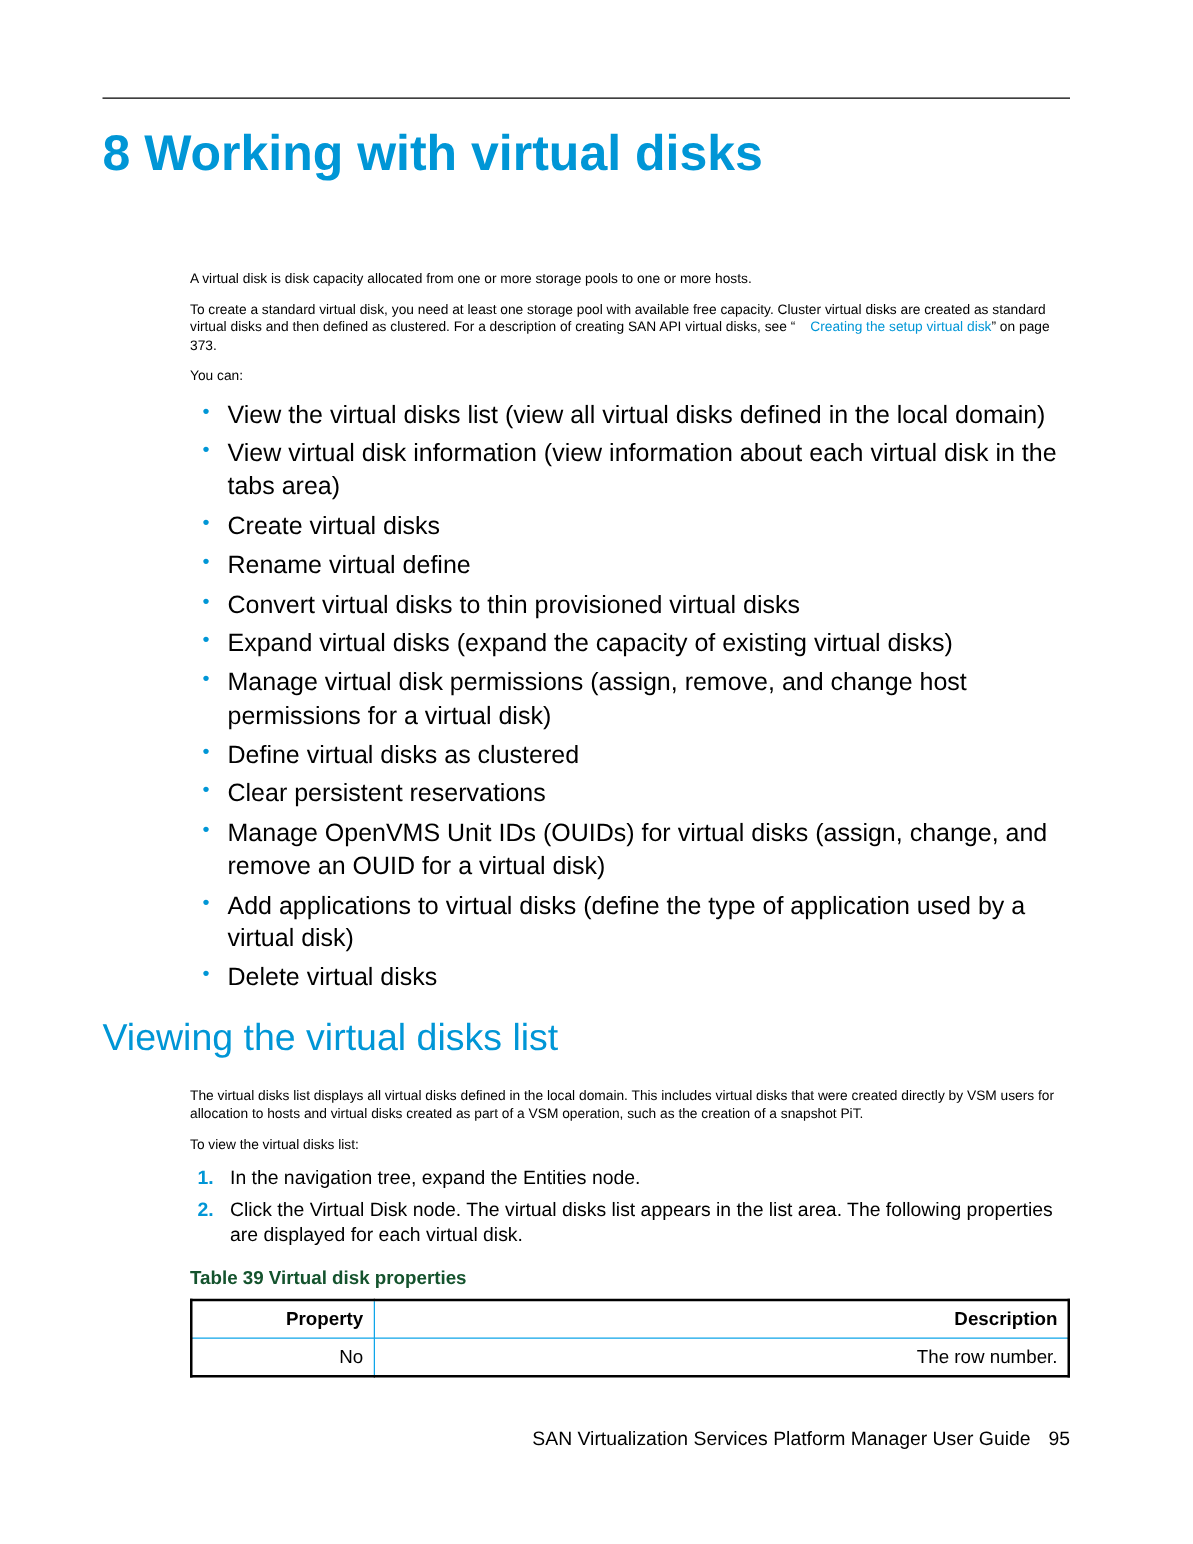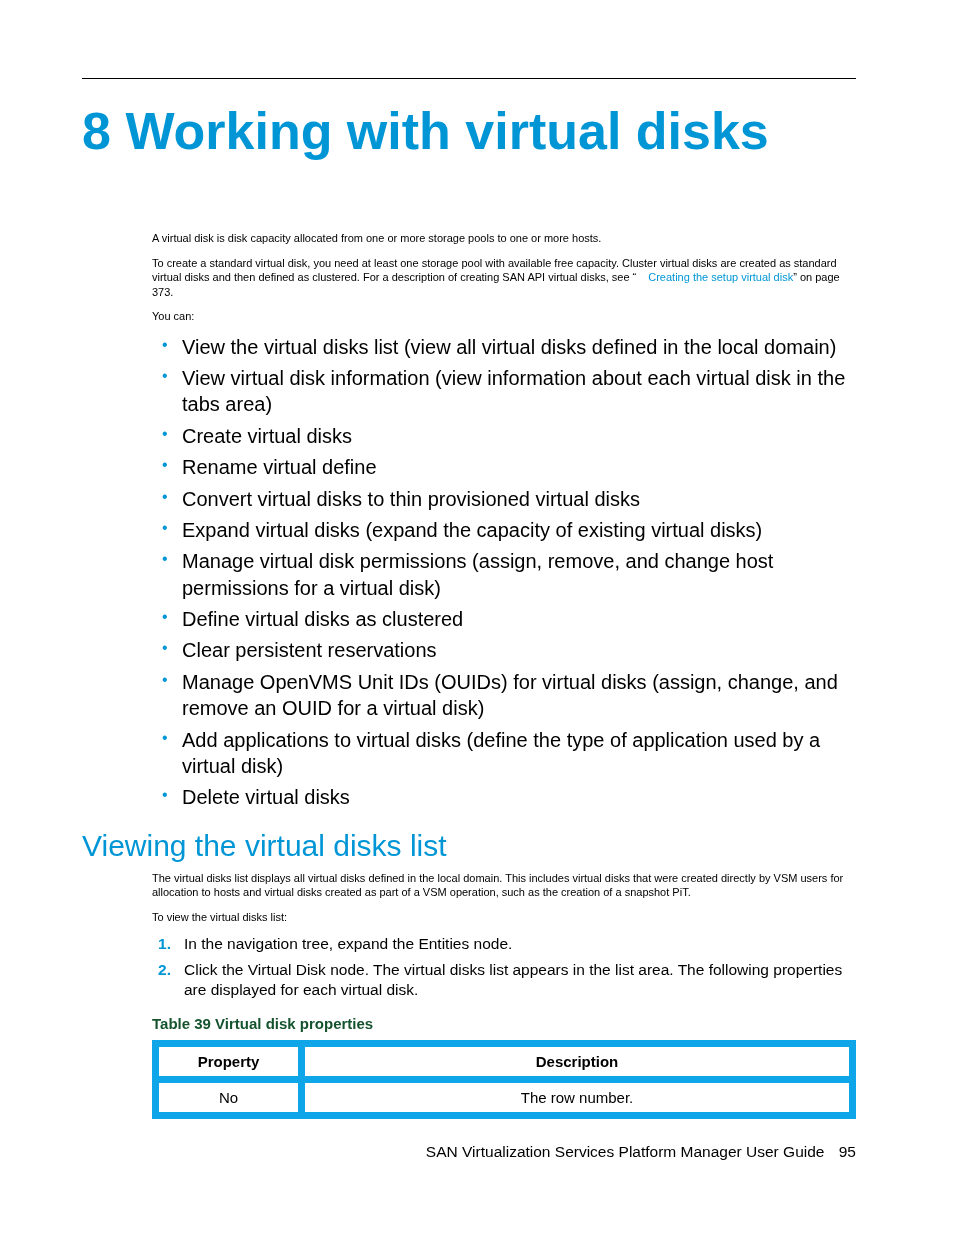--- a/index.html
+++ b/index.html
@@ -21,21 +21,21 @@
     position: relative;
   }
   hr.top-rule {
     border: none;
     border-top: 1.5px solid #000;
     margin: 0 0 22px 0;
   }
   h1.chapter {
     font-family: Arial, Helvetica, sans-serif;
     font-weight: bold;
-    font-size: 52px;
+    font-size: 40px;
     color: #0096D6;
     margin: 0 0 70px 0;
     letter-spacing: 0px;
   }
   .indent {
     margin-left: 70px;
   }
   p.body {
     font-size: 11px;
     line-height: 1.32;
@@ -68,21 +68,21 @@
     position: absolute;
     left: 10px;
     top: 0;
     font-size: 16px;
   }
   h2.section {
     font-family: Arial, Helvetica, sans-serif;
     font-weight: normal;
     font-size: 30px;
     color: #0096D6;
-    margin: 18px 0 8px 0;
+    margin: 18px 0 22px 0;
   }
   ol.steps {
     list-style: none;
     padding: 0;
     margin: 4px 0 14px 0;
     counter-reset: step;
   }
   ol.steps > li {
     position: relative;
     padding-left: 32px;
@@ -111,22 +111,22 @@
   }
   table.props {
     width: 100%;
     border-collapse: collapse;
     border: 2px solid #000;
     font-size: 15px;
     font-family: "Arial Narrow", Arial, Helvetica, sans-serif;
     font-stretch: condensed;
   }
   table.props th, table.props td {
-    border: 7px solid #0ea5e9;
-    text-align: center;
+    border: 1px solid #0ea5e9;
+    text-align: right;
     padding: 6px 8px;
   }
   table.props th {
     font-weight: bold;
   }
   table.props col.c1 { width: 146px; }
   .footer {
     position: absolute;
     bottom: 74px;
     right: 98px;

